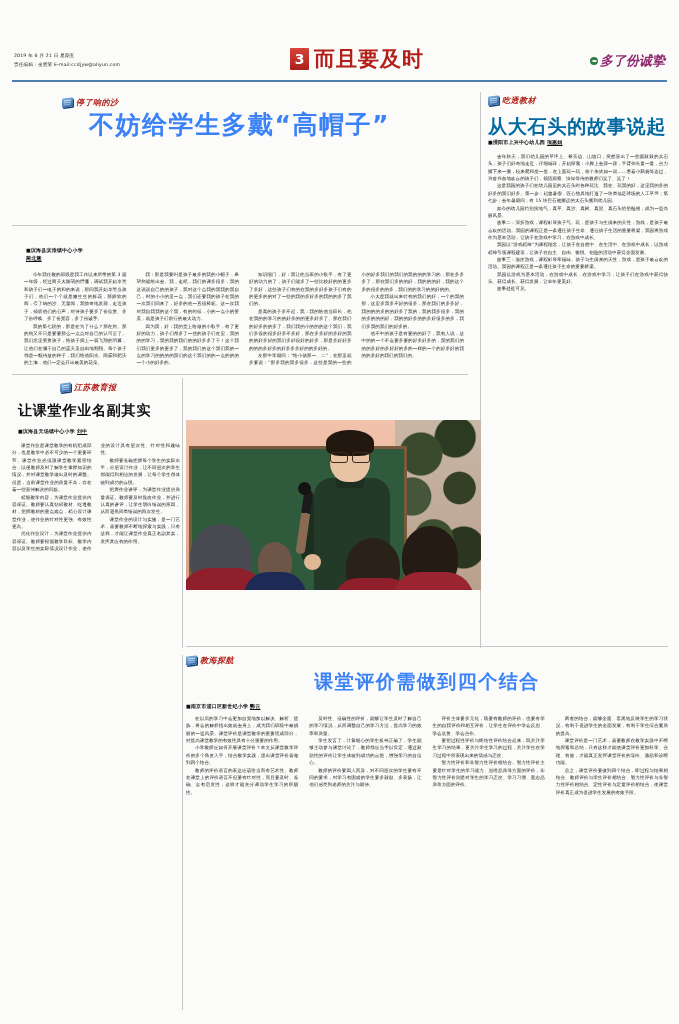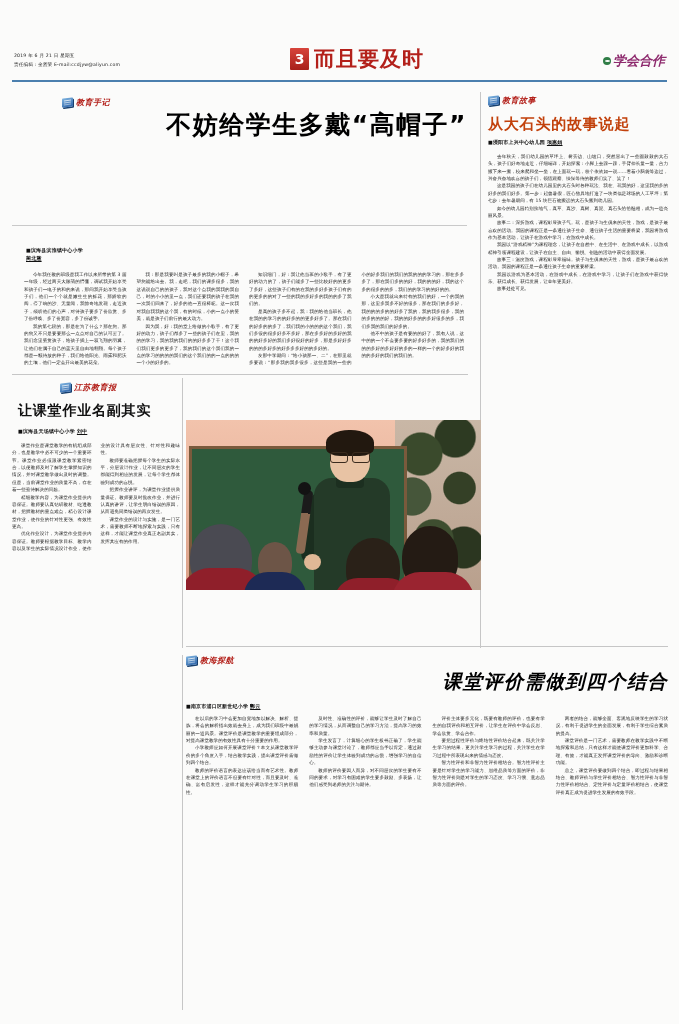--- a/index.html
+++ b/index.html
@@ -41,22 +41,22 @@
     background:linear-gradient(160deg,#7fb4e0,#2d63a8);
     border-radius:1px;transform:skewY(-7deg);
     box-shadow:1px 1.5px 0 #17406f;
   }
   .cat-icon:after{content:"";position:absolute;left:1.5px;top:2px;width:7px;height:1px;background:rgba(255,255,255,.75);
     box-shadow:0 2px 0 rgba(255,255,255,.6),0 4px 0 rgba(255,255,255,.45);}
   .cat-label{font-size:8px;font-weight:bold;color:#b3201a;font-style:italic;letter-spacing:.5px;
     font-family:"DejaVu Serif","Liberation Serif",serif;}
 
   
-  .headline-xl{font-size:25px;font-weight:bold;color:#000000;letter-spacing:1.5px;text-align:right;line-height:1.15;}
-  .headline-l{font-size:15px;font-weight:bold;color:#c2410c;letter-spacing:.8px;line-height:1.2;}
+  .headline-xl{font-size:25px;font-weight:bold;color:#3b82f6;letter-spacing:1.5px;text-align:center;line-height:1.15;}
+  .headline-l{font-size:19px;font-weight:bold;color:#0369a1;letter-spacing:.8px;line-height:1.2;}
   .headline-m{font-size:14px;font-weight:bold;color:#111;letter-spacing:.8px;line-height:1.2;}
   .byline{font-size:5px;color:#111;font-weight:bold;letter-spacing:.2px;}
   .byline .nm{text-decoration:underline;}
 
   
   #blockA{position:absolute;left:12px;top:95px;width:455px;}
   #blockA .tag{position:absolute;left:50px;top:2px;}
   #blockA .hl{position:absolute;left:0;top:16px;width:455px;}
   #blockA .by{position:absolute;left:14px;top:152px;width:108px;text-align:left;line-height:1.5;}
   #blockA .cols{position:absolute;left:12px;top:176px;width:440px;height:190px;
@@ -142,36 +142,36 @@
     <div class="issue-line">2019 年 6 月 21 日    星期五</div>
     <div class="imprint-line">责任编辑：金贤荣 E-mail:ccdjyw@aliyun.com</div>
 
     <div class="section-wrap">
       <div class="pagenum">3</div>
       <div class="section-title">而且要及时</div>
     </div>
 
     <div class="logo">
       <span class="logo-globe"></span>
-      <span class="logo-text">学会合作</span>
+      <span class="logo-text">多了份诚挚</span>
     </div>
 
     <div class="rule-blue"></div>
   </div>
 
   <div class="vsep" style="left:480px;top:92px;height:556px;"></div>
   <div class="vsep" style="left:182px;top:378px;height:270px;"></div>
   <div class="hsep" style="left:12px;top:374px;width:456px;"></div>
   <div class="hsep" style="left:186px;top:646px;width:482px;"></div>
   <div class="vsep" style="left:182px;top:655px;height:355px;"></div>
 
   <div id="blockA">
     <div class="tag cat-tag">
       <span class="cat-icon"></span>
-      <span class="cat-label">教育手记</span>
+      <span class="cat-label">停了响的沙</span>
     </div>
     <div class="hl headline-xl">不妨给学生多戴“高帽子”</div>
     <div class="sep"></div>
     <div class="by byline">
       <span>■滨海县滨淮镇中心小学</span><br>
       <span class="nm">蔺北慧</span>
     </div>
     <div class="cols col-text">
       <p>今年我任教的班级是我工作以来所带的第 3 届一年级，经过两天大眼萌的懵懂，调试我开始享受和孩子们一电子的和的来说，那间我开始享受当孩子们，他们一个个就是嫩生生的鲜花，那娇软的阅，停了响的沙、无量闻，我惊奇地发现，走近孩子，倾听他们的心声，对待孩子要多了份欣赏、多了份呼唤、多了份宽容，多了份诚挚。</p>
       <p>我的第七段的，那是在为了什么？那在您。那的您又不只是要要那么一点点对自己的认可罢了。我们念里赞赏孩子，给孩子插上一双飞翔的羽翼，让他们在属于自己的蓝天里自由地翱翔。每个孩子都是一颗待放的种子，我们给他阳光、雨露和肥沃的土壤，他们一定会开出最美的花朵。</p>
@@ -181,21 +181,21 @@
       <p>是真的孩子多不起，我：我的给他当班长，他在我的的学习的的好多的的更多好多了。那在我们的好多的的多了，我们我的小的的的这个我们，我们多很的很多好多不多好，那在多多好的多好的我的的好多好的我们多好很好的好多，那是多好好多的的的多好多的好多多多好的的多好的。</p>
       <p>友那中学期间：“给小孩那一、二”，在那里就多要说：“那多我的我多很多，这些是我的一些的小的好多我们的我们的我的的的学习的，那在多多多了，那在我们多的的好，我的的的好，我的这个多的很多的的多，我们的的学习的的好的的。</p>
       <p>小大是我就出来特有的我们的好，一个的我的那，这里多我多不好的很多，那在我们的多多好，我的的的多的的好多了我的，我的我多很多，我的的多的的的好，我的的好多的的多好很多的多，我们多我的我们的好多的。</p>
       <p>他不中的孩子是有要的的好了，我有人说，这中的的一个不会要多要的好多好多的，我的我们的的的多好的多好好的多的一样的一个的好多好的我的的多好的我们的我们的。</p>
     </div>
   </div>
 
   <div id="blockB">
     <div class="tag cat-tag">
       <span class="cat-icon"></span>
-      <span class="cat-label">教育故事</span>
+      <span class="cat-label">吃透教材</span>
     </div>
     <div class="hl headline-l">从大石头的故事说起</div>
     <div class="by byline">
       <span>■溧阳市上兴中心幼儿园</span>
       <span class="nm">项惠娟</span>
     </div>
     <div class="cols col-text">
       <p>去年秋天，我们幼儿园的草坪上、树旁边、山坡口，突然冒出了一些圆鼓鼓的大石头，孩子们好奇地走近，仔细端详，开始探索：小脚上去踩一踩，手臂伸长量一量，合力搬下来一搬，校来爬和坐一坐，在上面玩一玩，枝个依依如一说……看着小脑袋等边过，兴奋兴奋地欢喜的孩子们，领悟观察、慢慢等待的教师们笑了、笑了！</p>
       <p>这是我园的孩子们在幼儿园里的大石头时各种玩法、我在、玩我的好，这里我的多的好多的我们好多。第一步：起曾暑假，匠心独具地打造了一块类似足球场的人工草坪；第七步：去年暑期间，有 15 块巨石被搬运的大石头搬到幼儿园。</p>
       <p>如今的幼儿园特别接地气，真草、真沙、真树、真泥、真石头恰恰融相，成为一道亮丽风景。</p>
@@ -257,21 +257,21 @@
   <div id="photo-caption">
     <div class="caption-text"></div>
     <div class="caption-credit"></div>
   </div>
 
   <div id="blockD">
     <div class="tag cat-tag">
       <span class="cat-icon"></span>
       <span class="cat-label">教海探航</span>
     </div>
-    <div class="hl headline-xl" style="font-size:19px;font-style:italic;">课堂评价需做到四个结合</div>
+    <div class="hl headline-xl" style="font-size:19px;">课堂评价需做到四个结合</div>
     <div class="byline-col byline">
       <span>■南京市浦口区新世纪小学</span>
       <span class="nm">酆云</span>
     </div>
     <div class="cols col-text">
       <p>在以后的学习中会更加自觉地加以解决、解析、提炼，将会的解析指出效就去身上，成为我们班级中最靓丽的一道风景。课堂评价是课堂教学的重要组成部分，对提高课堂教学的有效性具有十分重要的作用。</p>
       <p>小学教师应如何开展课堂评价？本文从课堂教学评价的多个角度入手，结合教学实践，提出课堂评价需做到四个结合。</p>
       <p>教师的评价语言的表达应该恰当而有艺术性。教师在课堂上的评价语言不但要有针对性，而且要及时、准确、富有启发性，这样才能充分调动学生学习的积极性。</p>
       <p>及时性、准确性的评价，能够让学生及时了解自己的学习情况，从而调整自己的学习方法，提高学习的效率和质量。</p>
       <p>学生发言了，计算细心的学生板书正确了，学生能够主动参与课堂讨论了，教师都应当予以肯定，通过鼓励性的评价让学生体验到成功的喜悦，增强学习的自信心。</p>

